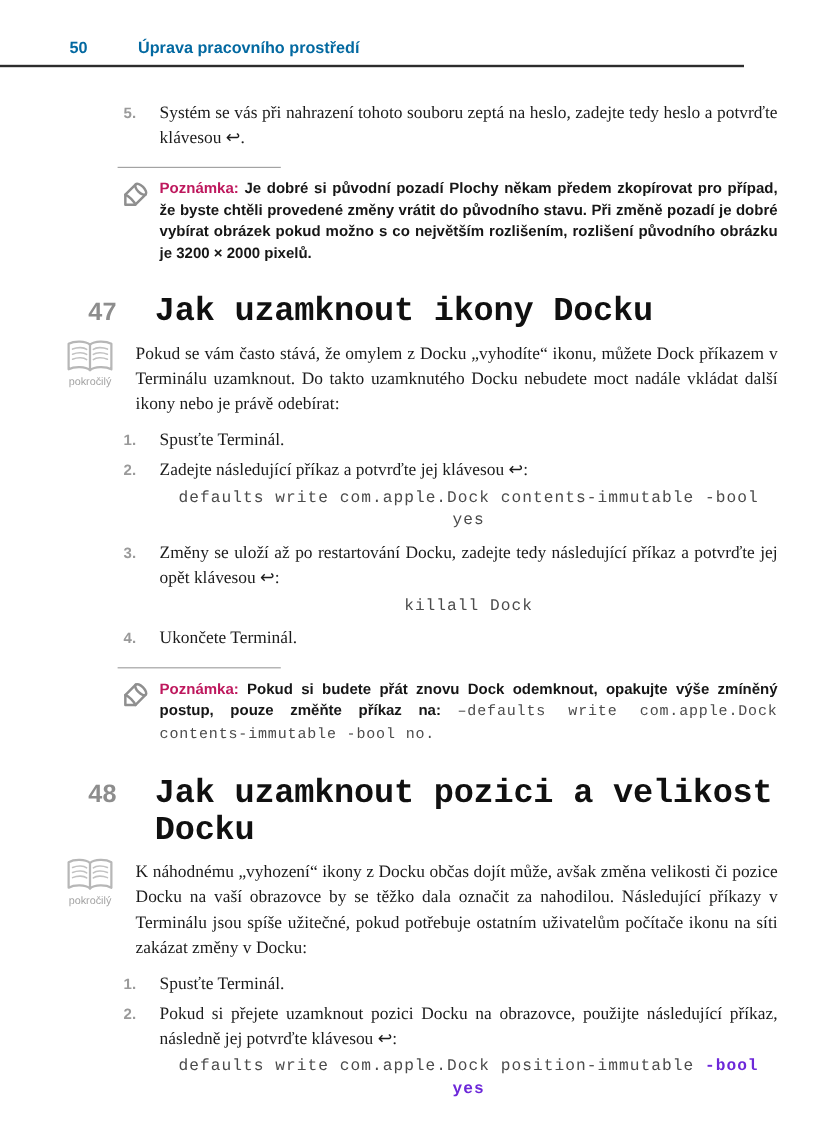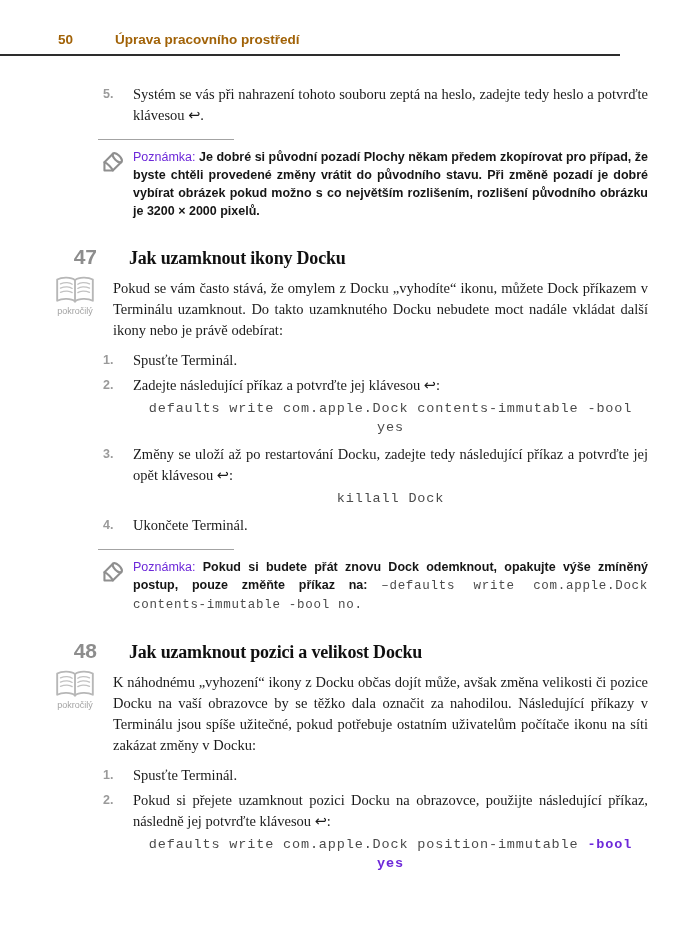--- a/index.html
+++ b/index.html
@@ -4,21 +4,21 @@
 <style>
   html,body { margin:0; padding:0; background:#ffffff; }
   .page {
     position:relative; width:700px; height:943px; background:#ffffff;
     font-family:"Liberation Serif", serif; color:#1b1b1b; overflow:hidden;
   }
   
   .header {
     position:absolute; top:0; left:0; width:620px; height:54px;
     border-bottom:2px solid #2d2d2d;
-    font-family:"Liberation Sans", sans-serif; font-weight:bold; font-size:13.5px; color:#a16207;
+    font-family:"Liberation Sans", sans-serif; font-weight:bold; font-size:13.5px; color:#0369a1;
   }
   .header .pnum  { position:absolute; left:58px;  bottom:7px; }
   .header .ptitle{ position:absolute; left:115px; bottom:7px; }
 
   
   .content { position:absolute; left:113px; top:84px; width:535px; }
 
   .para { font-size:14.5px; line-height:21px; text-align:justify; margin:0; }
 
   
@@ -41,34 +41,34 @@
 
   
   .note { margin-left:-16px; margin-top:13px; }
   .note-rule { width:136px; border-top:1.5px solid #a3a3a3; margin:0 0 8px 1px; }
   .note-row { display:flex; }
   .note-iconcol { flex:0 0 36px; padding-top:1px; }
   .note-text {
     flex:1; font-family:"Liberation Sans", sans-serif; font-weight:bold;
     font-size:12.5px; line-height:18px; color:#161616; text-align:justify;
   }
-  .note-label { color:#6d28d9; font-weight:normal; }
+  .note-label { color:#be185d; font-weight:bold; }
   .note-code {
     font-family:"Liberation Mono", monospace; font-weight:normal;
     color:#4b4b4b; letter-spacing:0.7px; font-size:12.5px;
   }
 
   
   .section-head { display:flex; margin-left:-55px; margin-top:25px; align-items:baseline;gap:16px; }
   .section-num {
     flex:0 0 55px; box-sizing:border-box; text-align:right; padding-right:16px;
     font-family:"Liberation Sans", sans-serif; font-weight:bold; font-size:21px; color:#8d8d8d;
   }
   .section-title {
-    font-family:Liberation Serif, serif; font-weight:bold; font-size:18px;
+    font-family:Liberation Mono, monospace; font-weight:bold; font-size:28px;
     color:#101010; letter-spacing:-0.2px;
   }
   .section-intro { position:relative; margin-top:9px; }
 
   
   .badge {
     position:absolute; left:-62px; top:-3px; width:48px; text-align:center;
     font-family:"Liberation Sans", sans-serif; font-size:9px; color:#a3a3a3; line-height:10px;
   }
   .badge svg { display:block; margin:0 auto 1px auto; }

